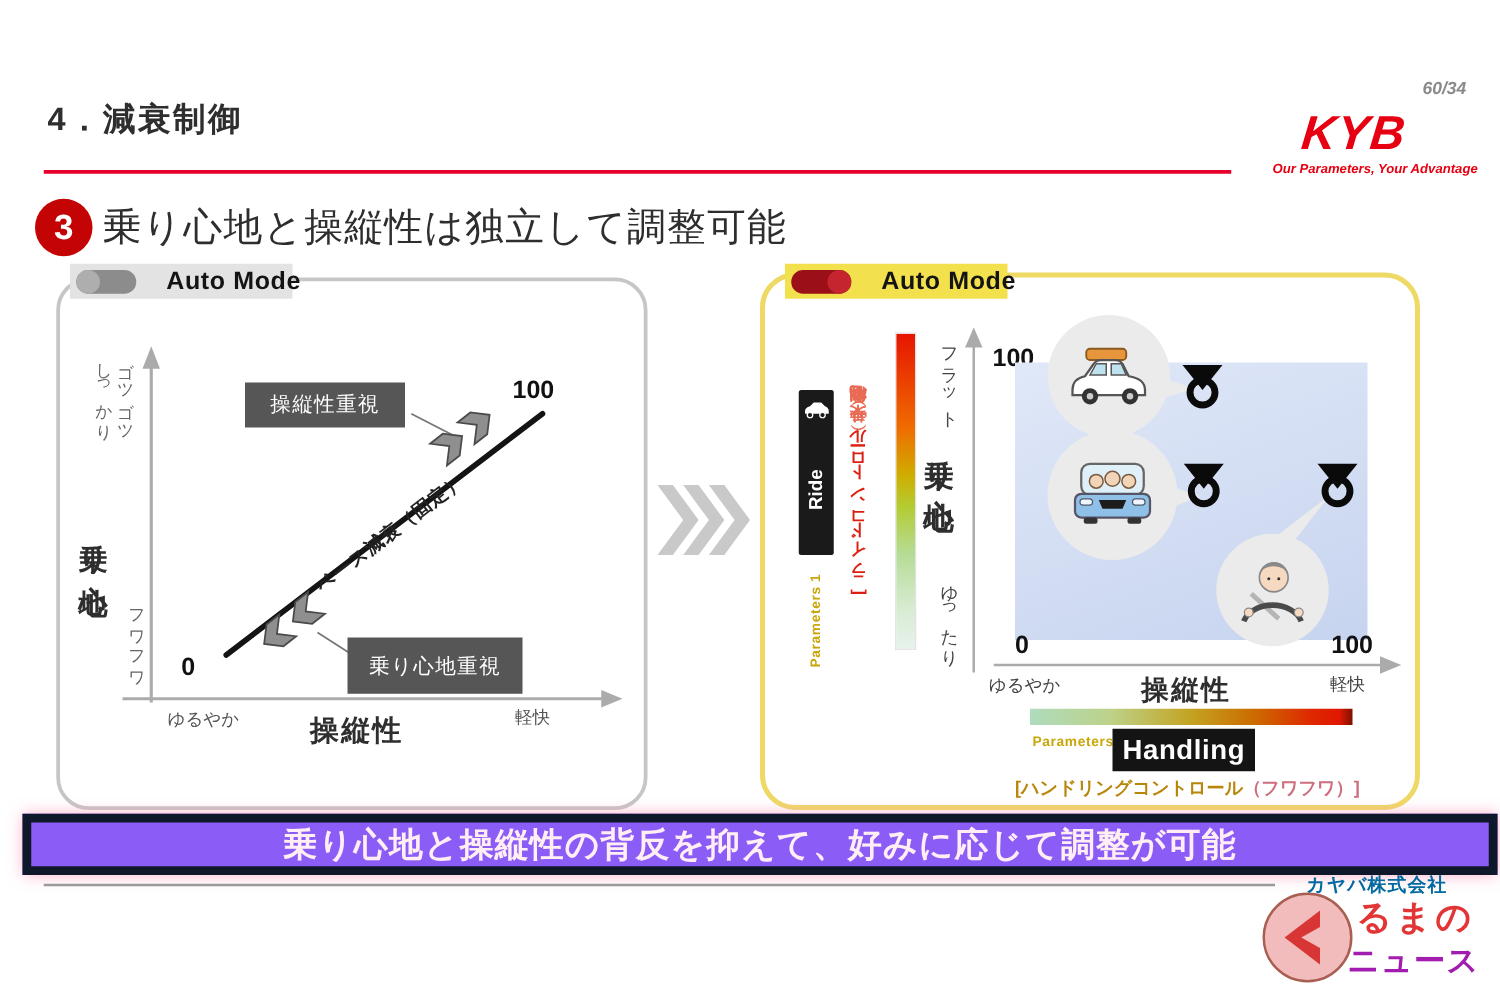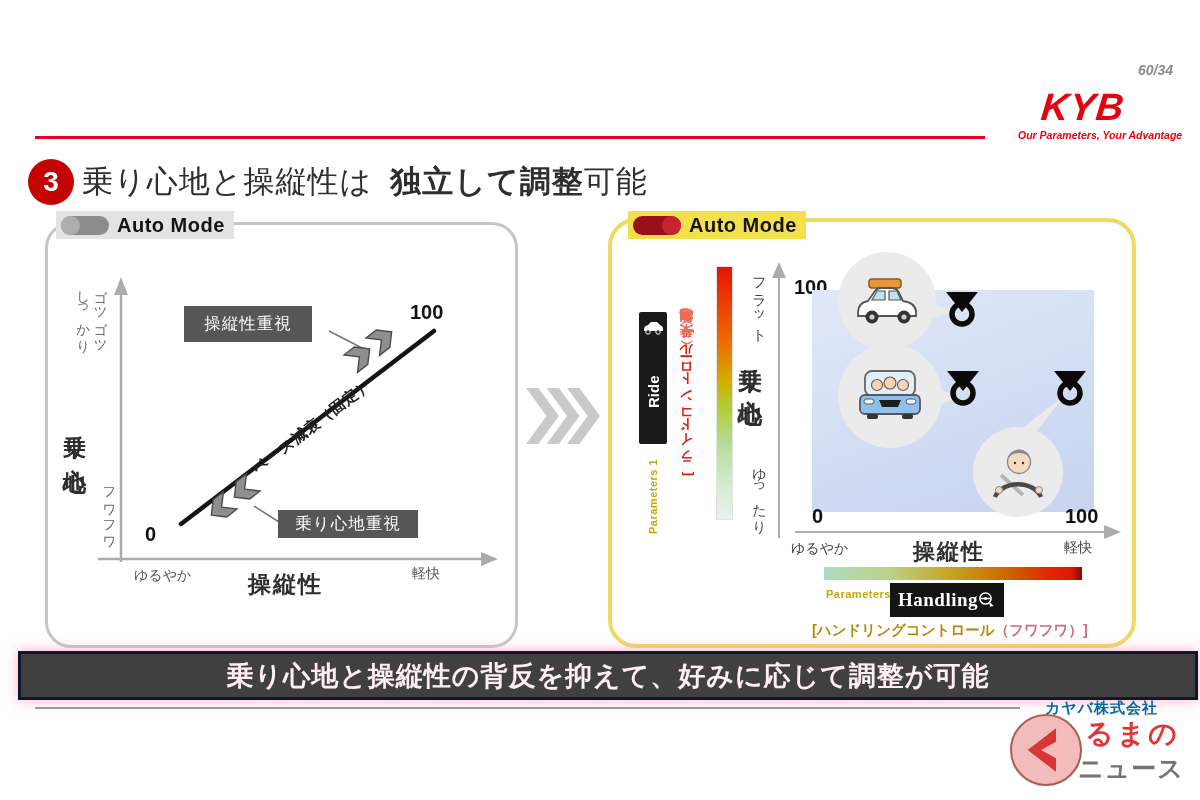--- a/index.html
+++ b/index.html
@@ -16,49 +16,49 @@
   .page-number{left:1138px;top:62px;font-size:14px;color:#8a8a8a;font-style:italic;font-weight:bold;}
   .kyb-logo{left:1018px;top:88px;width:130px;text-align:center;}
   .kyb-word{font-size:38px;line-height:1;color:#e60012;font-weight:900;font-style:italic;letter-spacing:1px;transform:skewX(-6deg);}
   .kyb-tag{font-size:10.5px;color:#e60012;font-style:italic;font-weight:bold;margin-top:3px;white-space:nowrap;}
 
   
   .heading{left:28px;top:157px;height:50px;display:flex;align-items:center;}
   .num-circle{width:46px;height:46px;border-radius:50%;background:#c40404;color:#fff;
               font-size:28px;font-weight:bold;margin-right:8px;}
   .heading-text{font-size:31px;color:#2e2e2e;letter-spacing:1px;}
-  .heading-text .hv{font-weight:700;margin-left:18px;}
+  .heading-text .hv{font-weight:400;}
 
   
   .panel-left{left:45px;top:222px;width:473px;height:426px;border:3px solid #c6c6c6;border-radius:26px;box-sizing:border-box;}
   .panel-right{left:608px;top:218px;width:528px;height:430px;border:4px solid #eed964;border-radius:28px;box-sizing:border-box;}
 
   
   .toggle-row{height:28px;display:flex;align-items:center;}
   .tg-left{left:56px;top:211px;width:178px;background:#e3e3e3;}
   .tg-right{left:628px;top:211px;width:178px;background:#f2e04d;}
   .pill{position:relative;width:48px;height:19px;border-radius:10px;margin-left:5px;flex:none;}
   .pill-off{background:#8c8c8c;}
   .pill-on{background:#9b1018;}
   .knob{position:absolute;top:0;width:19px;height:19px;border-radius:50%;}
   .knob-off{left:0;background:#aeaeae;}
   .knob-on{right:0;background:#c5252f;}
-  .toggle-label{margin-left:8px;font-size:20px;font-weight:bold;color:#141414;letter-spacing:.5px;white-space:nowrap;}
+  .toggle-label{margin-left:24px;font-size:20px;font-weight:bold;color:#141414;letter-spacing:.5px;white-space:nowrap;}
 
   
   .l-ytop{left:26px;top:56px;font-size:13.5px;color:#666;line-height:1.3;letter-spacing:1px;white-space:pre-line;}
   .l-ymain{left:12px;top:192px;font-size:23px;font-weight:bold;color:#2e2e2e;letter-spacing:3px;}
   .l-ybot{left:52px;top:253px;font-size:13.5px;color:#666;letter-spacing:1px;}
   .l-zero{left:97px;top:298px;font-size:20px;font-weight:bold;color:#111;}
   .l-max{left:362px;top:76px;font-size:20px;font-weight:bold;color:#111;}
   .l-linelabel{left:182px;top:192px;width:165px;text-align:center;font-size:15px;font-weight:bold;color:#222;
                letter-spacing:1px;transform:rotate(-37.5deg);white-space:nowrap;}
   .dark-tag{background:#565656;color:#fff;font-size:16.5px;letter-spacing:1px;white-space:nowrap;}
-  .l-tag1{left:136px;top:81px;width:128px;height:36px;}
-  .l-tag2{left:230px;top:285px;width:140px;height:28px;}
+  .l-tag1{left:148px;top:81px;width:128px;height:36px;}
+  .l-tag2{left:230px;top:285px;width:140px;height:45px;}
   .l-xleft{left:86px;top:342px;font-size:14px;color:#555;}
   .l-xmain{left:200px;top:344px;font-size:23px;font-weight:bold;color:#2e2e2e;letter-spacing:2px;}
   .l-xright{left:364px;top:340px;font-size:14px;color:#555;}
 
   
   .ride-box{left:27px;top:90px;width:28px;height:132px;background:#1a1a1a;border-radius:2px;}
   .ride-name{position:absolute;left:0;top:32px;width:28px;height:96px;color:#fff;font-size:15px;font-weight:bold;
              display:flex;align-items:center;justify-content:center;}
   .param-label{color:#c9a60a;font-size:11px;font-weight:bold;letter-spacing:.5px;white-space:nowrap;}
   .param1{left:29px;top:224px;width:24px;height:100px;}
@@ -76,43 +76,44 @@
   .r-x0{left:200px;top:283px;font-size:20px;font-weight:bold;color:#111;}
   .r-x100{left:453px;top:283px;font-size:20px;font-weight:bold;color:#111;}
   .r-xleft{left:179px;top:318px;font-size:14px;color:#444;}
   .r-xmain{left:301px;top:315px;font-size:22px;font-weight:bold;color:#2e2e2e;letter-spacing:2px;}
   .r-xright{left:452px;top:317px;font-size:14px;color:#444;}
   .hand-grad{left:212px;top:345px;width:258px;height:13px;
     background:linear-gradient(90deg,#aedcbe 0%,#bdd289 25%,#c3a321 50%,#cc6a00 70%,#df2500 88%,#e01800 96%,#7d1000 100%);}
   .param2{left:214px;top:366px;}
   .hand-box{left:278px;top:361px;width:114px;height:34px;background:#141414;display:flex;align-items:center;
             justify-content:space-between;padding:0 8px;box-sizing:border-box;}
-  .hand-name{color:#fff;font-size:19px;font-weight:bold;letter-spacing:.5px;font-family:Liberation Serif, serif;}
+  .hand-name{color:#fff;font-size:22px;font-weight:bold;letter-spacing:.5px;}
   .hand-ctl{left:200px;top:399px;font-size:14.5px;font-weight:bold;white-space:nowrap;}
   .hand-ctl .main{color:#b8860b;}
   .hand-ctl .paren{color:#cd6e7e;}
 
   
-  .banner{left:18px;top:651px;width:1180px;height:49px;background:#404040;border:3px solid #0f172a;box-sizing:border-box;
+  .banner{left:18px;top:651px;width:1180px;height:49px;background:#8b5cf6;border:7px solid #0f172a;box-sizing:border-box;
           box-shadow:0 0 12px rgba(255,150,185,.8);}
   .banner-text{color:#ffeef4;font-size:27px;font-weight:bold;letter-spacing:1px;white-space:nowrap;}
   .footer-line{left:35px;top:707px;width:985px;height:2px;background:#9a9a9a;}
   .copyright{left:0;top:714px;width:1200px;text-align:center;font-size:12px;color:#8a8a8a;}
   .company{left:1045px;top:699px;font-size:15px;font-weight:bold;color:#0369a1;letter-spacing:1px;white-space:nowrap;}
   .news-circle{left:1010px;top:714px;width:72px;height:72px;border-radius:50%;background:#f3bcbc;border:2px solid #a85f52;box-sizing:border-box;}
   .news-t1{left:1085px;top:715px;font-size:28px;font-weight:bold;color:#e23535;letter-spacing:3px;}
-  .news-t2{left:1078px;top:752px;font-size:25px;font-weight:bold;color:#737373;letter-spacing:1px;}
+  .news-t2{left:1078px;top:752px;font-size:25px;font-weight:bold;color:#a21caf;letter-spacing:1px;}
   svg{display:block;}
   .overlay{pointer-events:none;}
 </style>
 </head>
 <body>
 
 <div class="slide">
 
+  <div class="abs page-title">4．減衰制御</div>
   <div class="abs red-rule"></div>
   <div class="abs page-number">60/34</div>
   <div class="abs kyb-logo">
     <div class="kyb-word">KYB</div>
     <div class="kyb-tag">Our Parameters, Your Advantage</div>
   </div>
 
   <div class="abs heading">
     <div class="num-circle flexc">3</div>
     <div class="heading-text"><span>乗り心地と操縦性は</span><span class="hv">独立して調整</span><span>可能</span></div>

